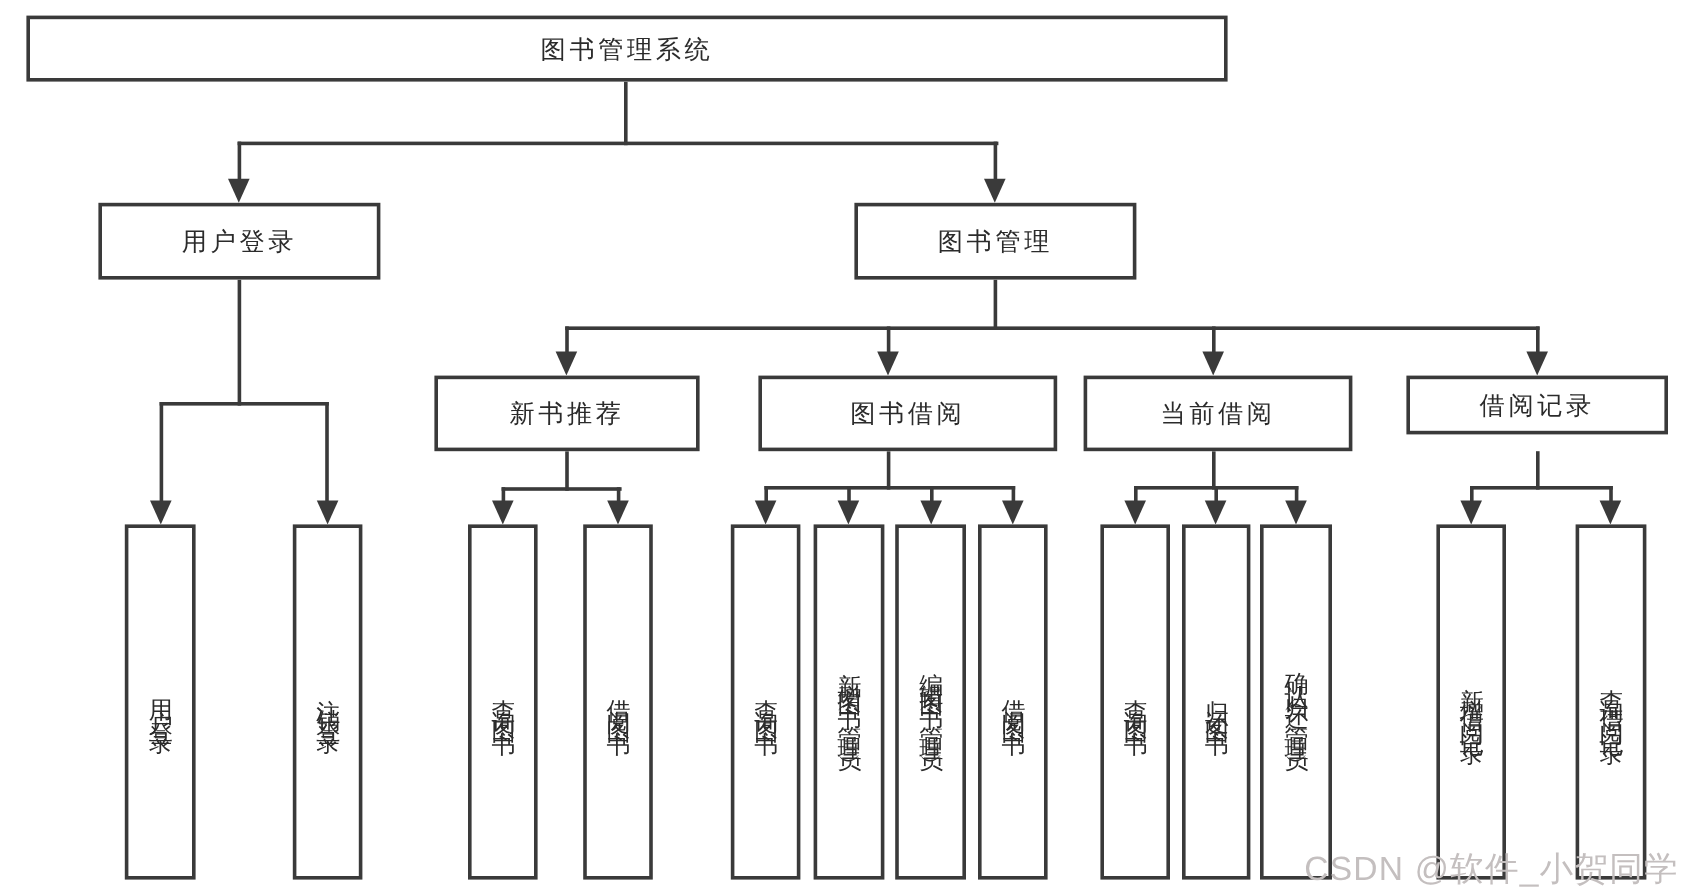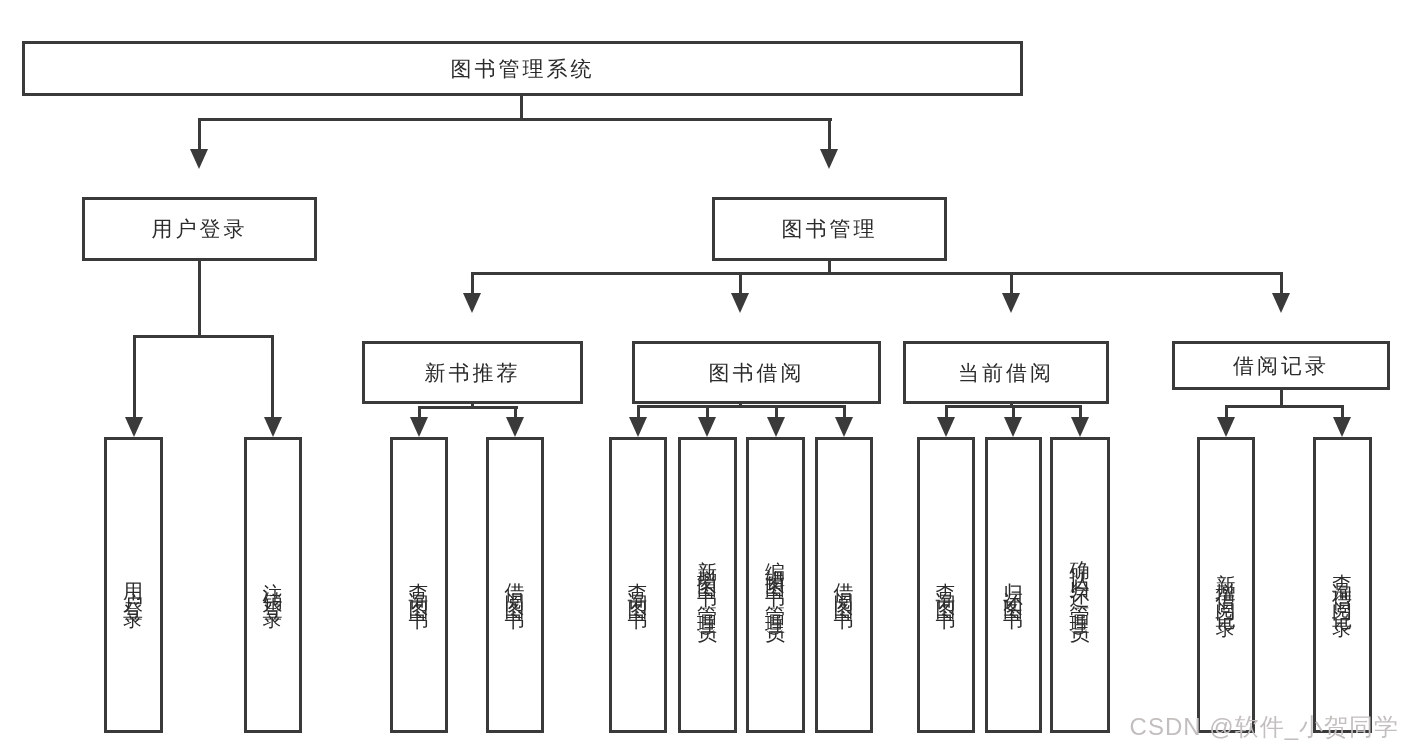--- a/index.html
+++ b/index.html
@@ -4,33 +4,33 @@
 <style>
   html,body{margin:0;padding:0;background:#ffffff;}
   .canvas{
     position:relative;width:1405px;height:747px;background:#ffffff;overflow:hidden;
     font-family:"Liberation Sans","DejaVu Sans",sans-serif;
   }
   .node{
     position:absolute;box-sizing:border-box;border:3px solid #3a3a3a;background:#ffffff;
     display:flex;align-items:center;justify-content:center;color:#2b2b2b;
   }
-  .h-node{font-size:21px;letter-spacing:3px;font-weight:400;margin-top:28px;}
+  .h-node{font-size:21px;letter-spacing:3px;font-weight:400;}
   .v-node{
     writing-mode:vertical-rl;text-orientation:mixed;
     font-size:20px;letter-spacing:9px;line-height:1;
   }
   .ln{position:absolute;background:#3a3a3a;}
   .ar{
     position:absolute;width:0;height:0;
     border-left:9px solid transparent;border-right:9px solid transparent;
     border-top:20px solid #3a3a3a;
   }
   .watermark{
-    position:absolute;right:6px;bottom:4px;font-size:24px;color:#c4bfbf;
+    position:absolute;right:6px;bottom:4px;font-size:28px;color:#c4bfbf;
     letter-spacing:1px;white-space:nowrap;
   }
 </style>
 </head>
 <body>
 
 <div class="canvas">
 
   <div>
     <i class="ln" style="left:520px;top:68px;width:3px;height:53px"></i>
@@ -105,21 +105,21 @@
     <i class="ar" style="left:1333px;top:417px"></i>
   </div>
 
   <div class="node h-node" style="left:22px;top:13px;width:1001px;height:55px">图书管理系统</div>
 
   <div class="node h-node" style="left:82px;top:169px;width:235px;height:64px">用户登录</div>
   <div class="node h-node" style="left:712px;top:169px;width:235px;height:64px">图书管理</div>
 
   <div class="node h-node" style="left:362px;top:313px;width:221px;height:63px">新书推荐</div>
   <div class="node h-node" style="left:632px;top:313px;width:249px;height:63px">图书借阅</div>
-  <div class="node h-node" style="left:903px;top:313px;width:206px;height:63px">当前借阅</div>
+  <div class="node h-node" style="left:903px;top:313px;width:224px;height:63px">当前借阅</div>
   <div class="node h-node" style="left:1172px;top:313px;width:218px;height:49px">借阅记录</div>
 
   <div class="node v-node" style="left:104px;top:437px;width:59px;height:296px">用户登录</div>
   <div class="node v-node" style="left:244px;top:437px;width:58px;height:296px">注销登录</div>
 
   <div class="node v-node" style="left:390px;top:437px;width:58px;height:296px">查询图书</div>
   <div class="node v-node" style="left:486px;top:437px;width:58px;height:296px">借阅图书</div>
 
   <div class="node v-node" style="left:609px;top:437px;width:58px;height:296px">查询图书</div>
   <div class="node v-node" style="left:678px;top:437px;width:59px;height:296px">新增图书（管理员）</div>

